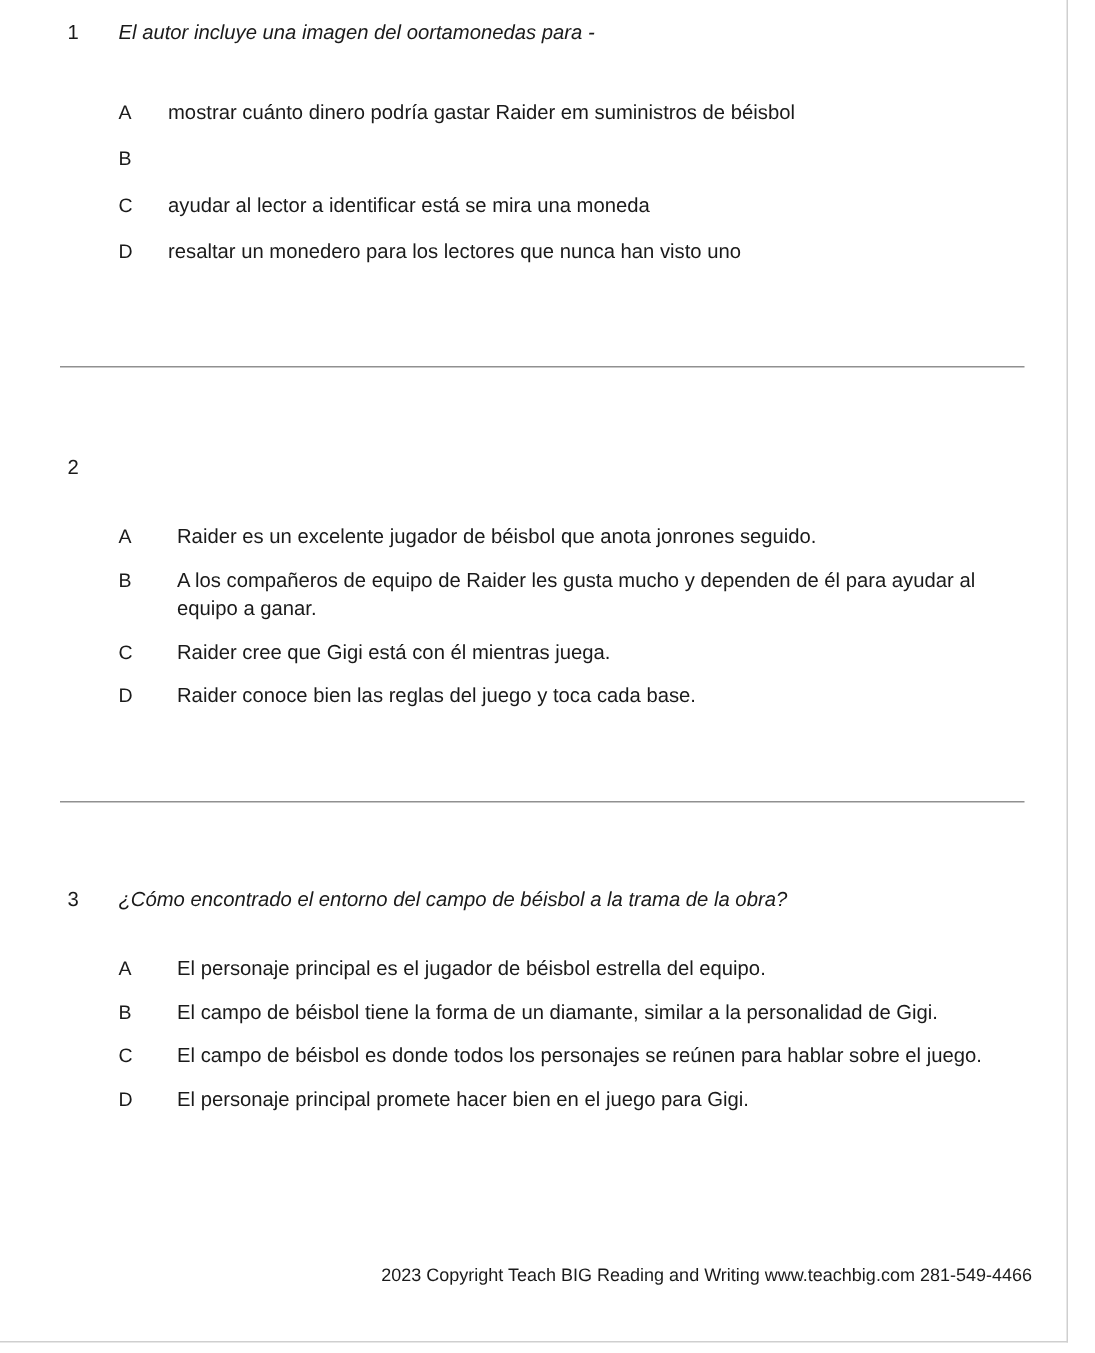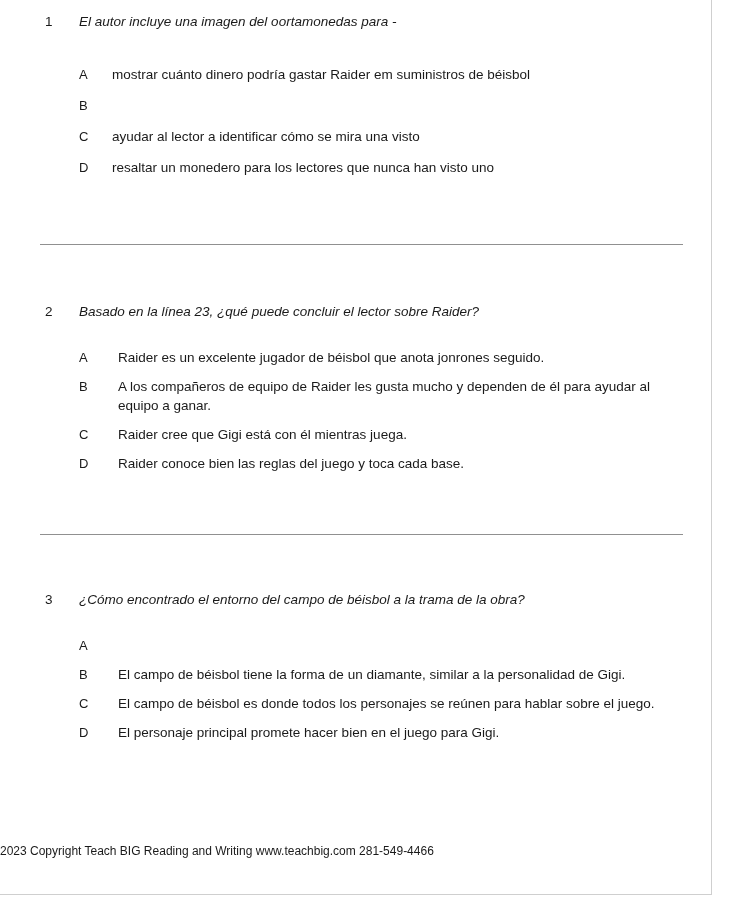--- a/index.html
+++ b/index.html
@@ -115,21 +115,21 @@
   }
   #sep-1 { top: 244px; }
   #sep-2 { top: 534px; }
 
   
   #footer {
     position: absolute;
     top: 841px;
     left: 0;
     width: 688px;
-    text-align: left;
+    text-align: right;
   }
   #footer-text {
     font-size: 12px;
     line-height: 16px;
     color: #1a1a1a;
   }
 </style>
 </head>
 <body>
 
@@ -144,35 +144,34 @@
       <div class="options">
         <div class="option">
           <span class="opt-letter">A</span>
           <span class="opt-text">mostrar cuánto dinero podría gastar Raider em suministros de béisbol</span>
         </div>
         <div class="option">
           <span class="opt-letter">B</span>
         </div>
         <div class="option">
           <span class="opt-letter">C</span>
-          <span class="opt-text">ayudar al lector a identificar cómo se mira una visto</span>
+          <span class="opt-text">ayudar al lector a identificar está se mira una moneda</span>
         </div>
         <div class="option">
           <span class="opt-letter">D</span>
           <span class="opt-text">resaltar un monedero para los lectores que nunca han visto uno</span>
         </div>
       </div>
     </div>
 
     <div class="separator" id="sep-1"></div>
 
     <div class="question-block" id="q2-block">
       <div class="q-head">
         <span class="q-num">2</span>
-        <span class="q-text">Basado en la línea 23, ¿qué puede concluir el lector sobre Raider?</span>
       </div>
       <div class="options">
         <div class="option">
           <span class="opt-letter">A</span>
           <span class="opt-text">Raider es un excelente jugador de béisbol que anota jonrones seguido.</span>
         </div>
         <div class="option">
           <span class="opt-letter">B</span>
           <span class="opt-text">A los compañeros de equipo de Raider les gusta mucho y dependen de él para ayudar al equipo a ganar.</span>
         </div>
@@ -190,20 +189,21 @@
     <div class="separator" id="sep-2"></div>
 
     <div class="question-block" id="q3-block">
       <div class="q-head">
         <span class="q-num">3</span>
         <span class="q-text">¿Cómo encontrado el entorno del campo de béisbol a la trama de la obra?</span>
       </div>
       <div class="options">
         <div class="option">
           <span class="opt-letter">A</span>
+          <span class="opt-text">El personaje principal es el jugador de béisbol estrella del equipo.</span>
         </div>
         <div class="option">
           <span class="opt-letter">B</span>
           <span class="opt-text">El campo de béisbol tiene la forma de un diamante, similar a la personalidad de Gigi.</span>
         </div>
         <div class="option">
           <span class="opt-letter">C</span>
           <span class="opt-text">El campo de béisbol es donde todos los personajes se reúnen para hablar sobre el juego.</span>
         </div>
         <div class="option">

